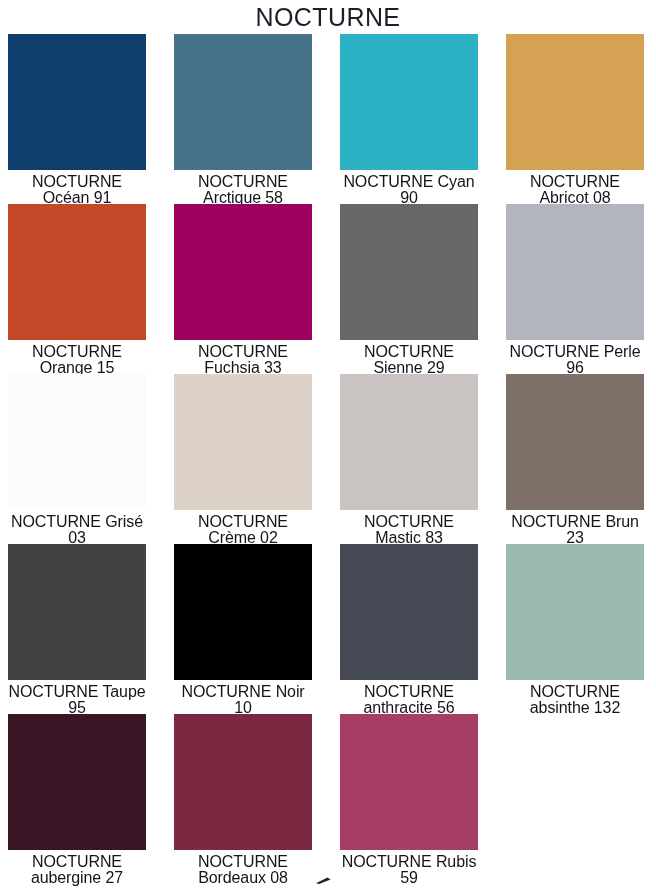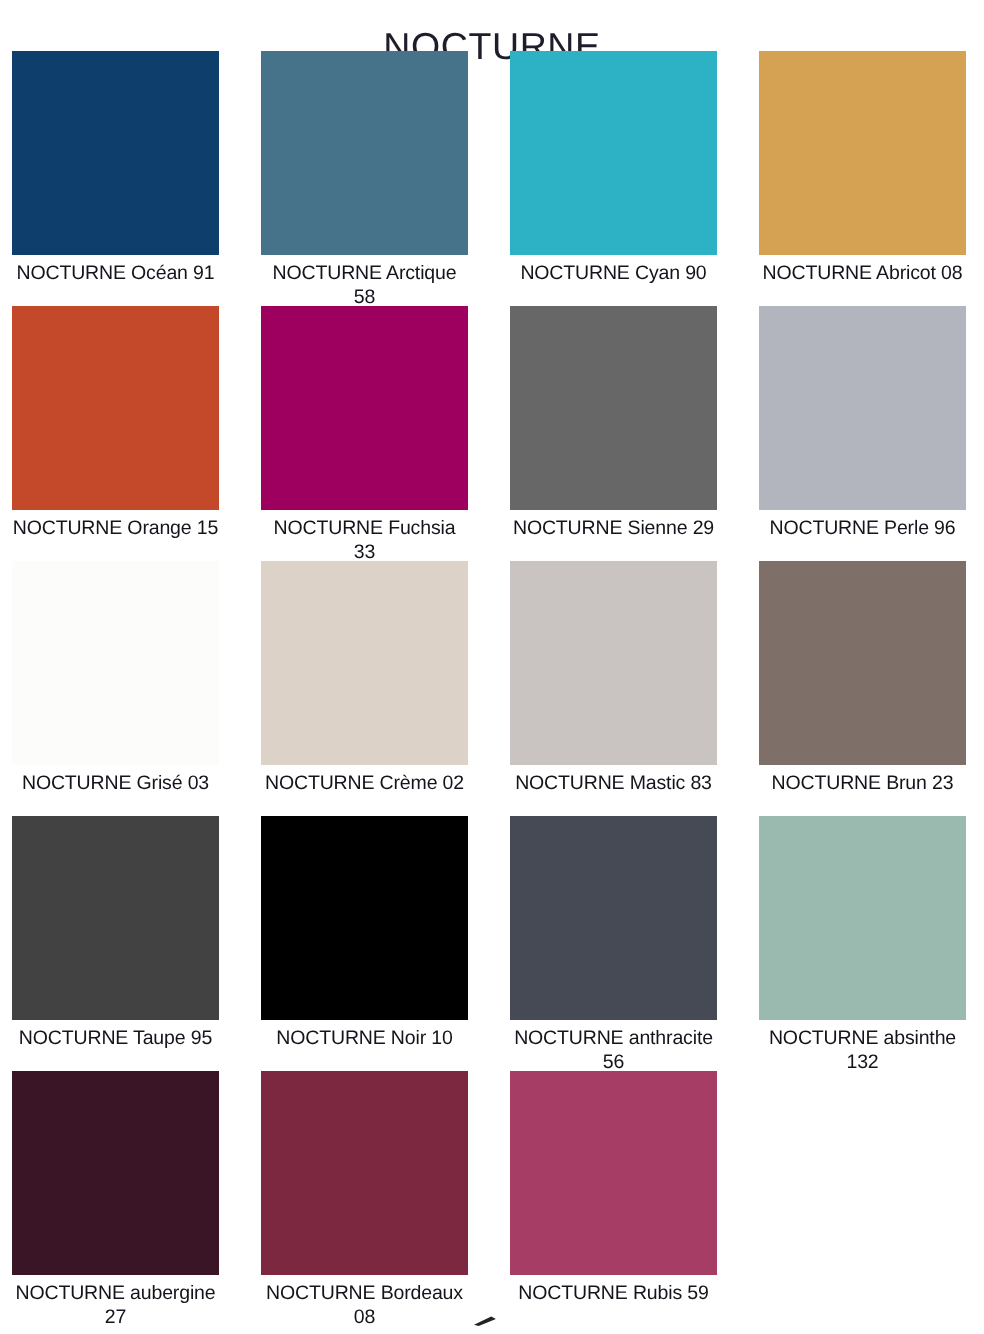--- a/index.html
+++ b/index.html
@@ -21,21 +21,21 @@
     background: #ffffff;
   }
   .page-title {
     text-align: center;
     font-family: "Liberation Sans", sans-serif;
     font-size: 25px;
     font-weight: 400;
     letter-spacing: 0.4px;
     color: #1d1d2b;
     line-height: 30px;
-    padding-top: 16px;
+    padding-top: 2px;
     margin: 0;
     height: 34px;
     box-sizing: border-box;
   }
   .swatch-grid {
     display: grid;
     grid-template-columns: repeat(4, 1fr);
     column-gap: 28px;
     row-gap: 0px;
     padding: 0 12px 0 8px;
@@ -50,21 +50,21 @@
   }
   .swatch-chip {
     width: 100%;
     height: 136px;
     flex: 0 0 136px;
     display: block;
   }
   .swatch-label {
     text-align: center;
     font-family: "Liberation Sans", sans-serif;
-    font-size: 13px;
+    font-size: 16px;
     font-weight: 400;
     color: #14141c;
     line-height: 16px;
     padding-top: 4px;
     letter-spacing: -0.1px;
     white-space: normal;
   }
   
   .swatch-grid .row-5 .swatch-chip {
     height: 136px;

